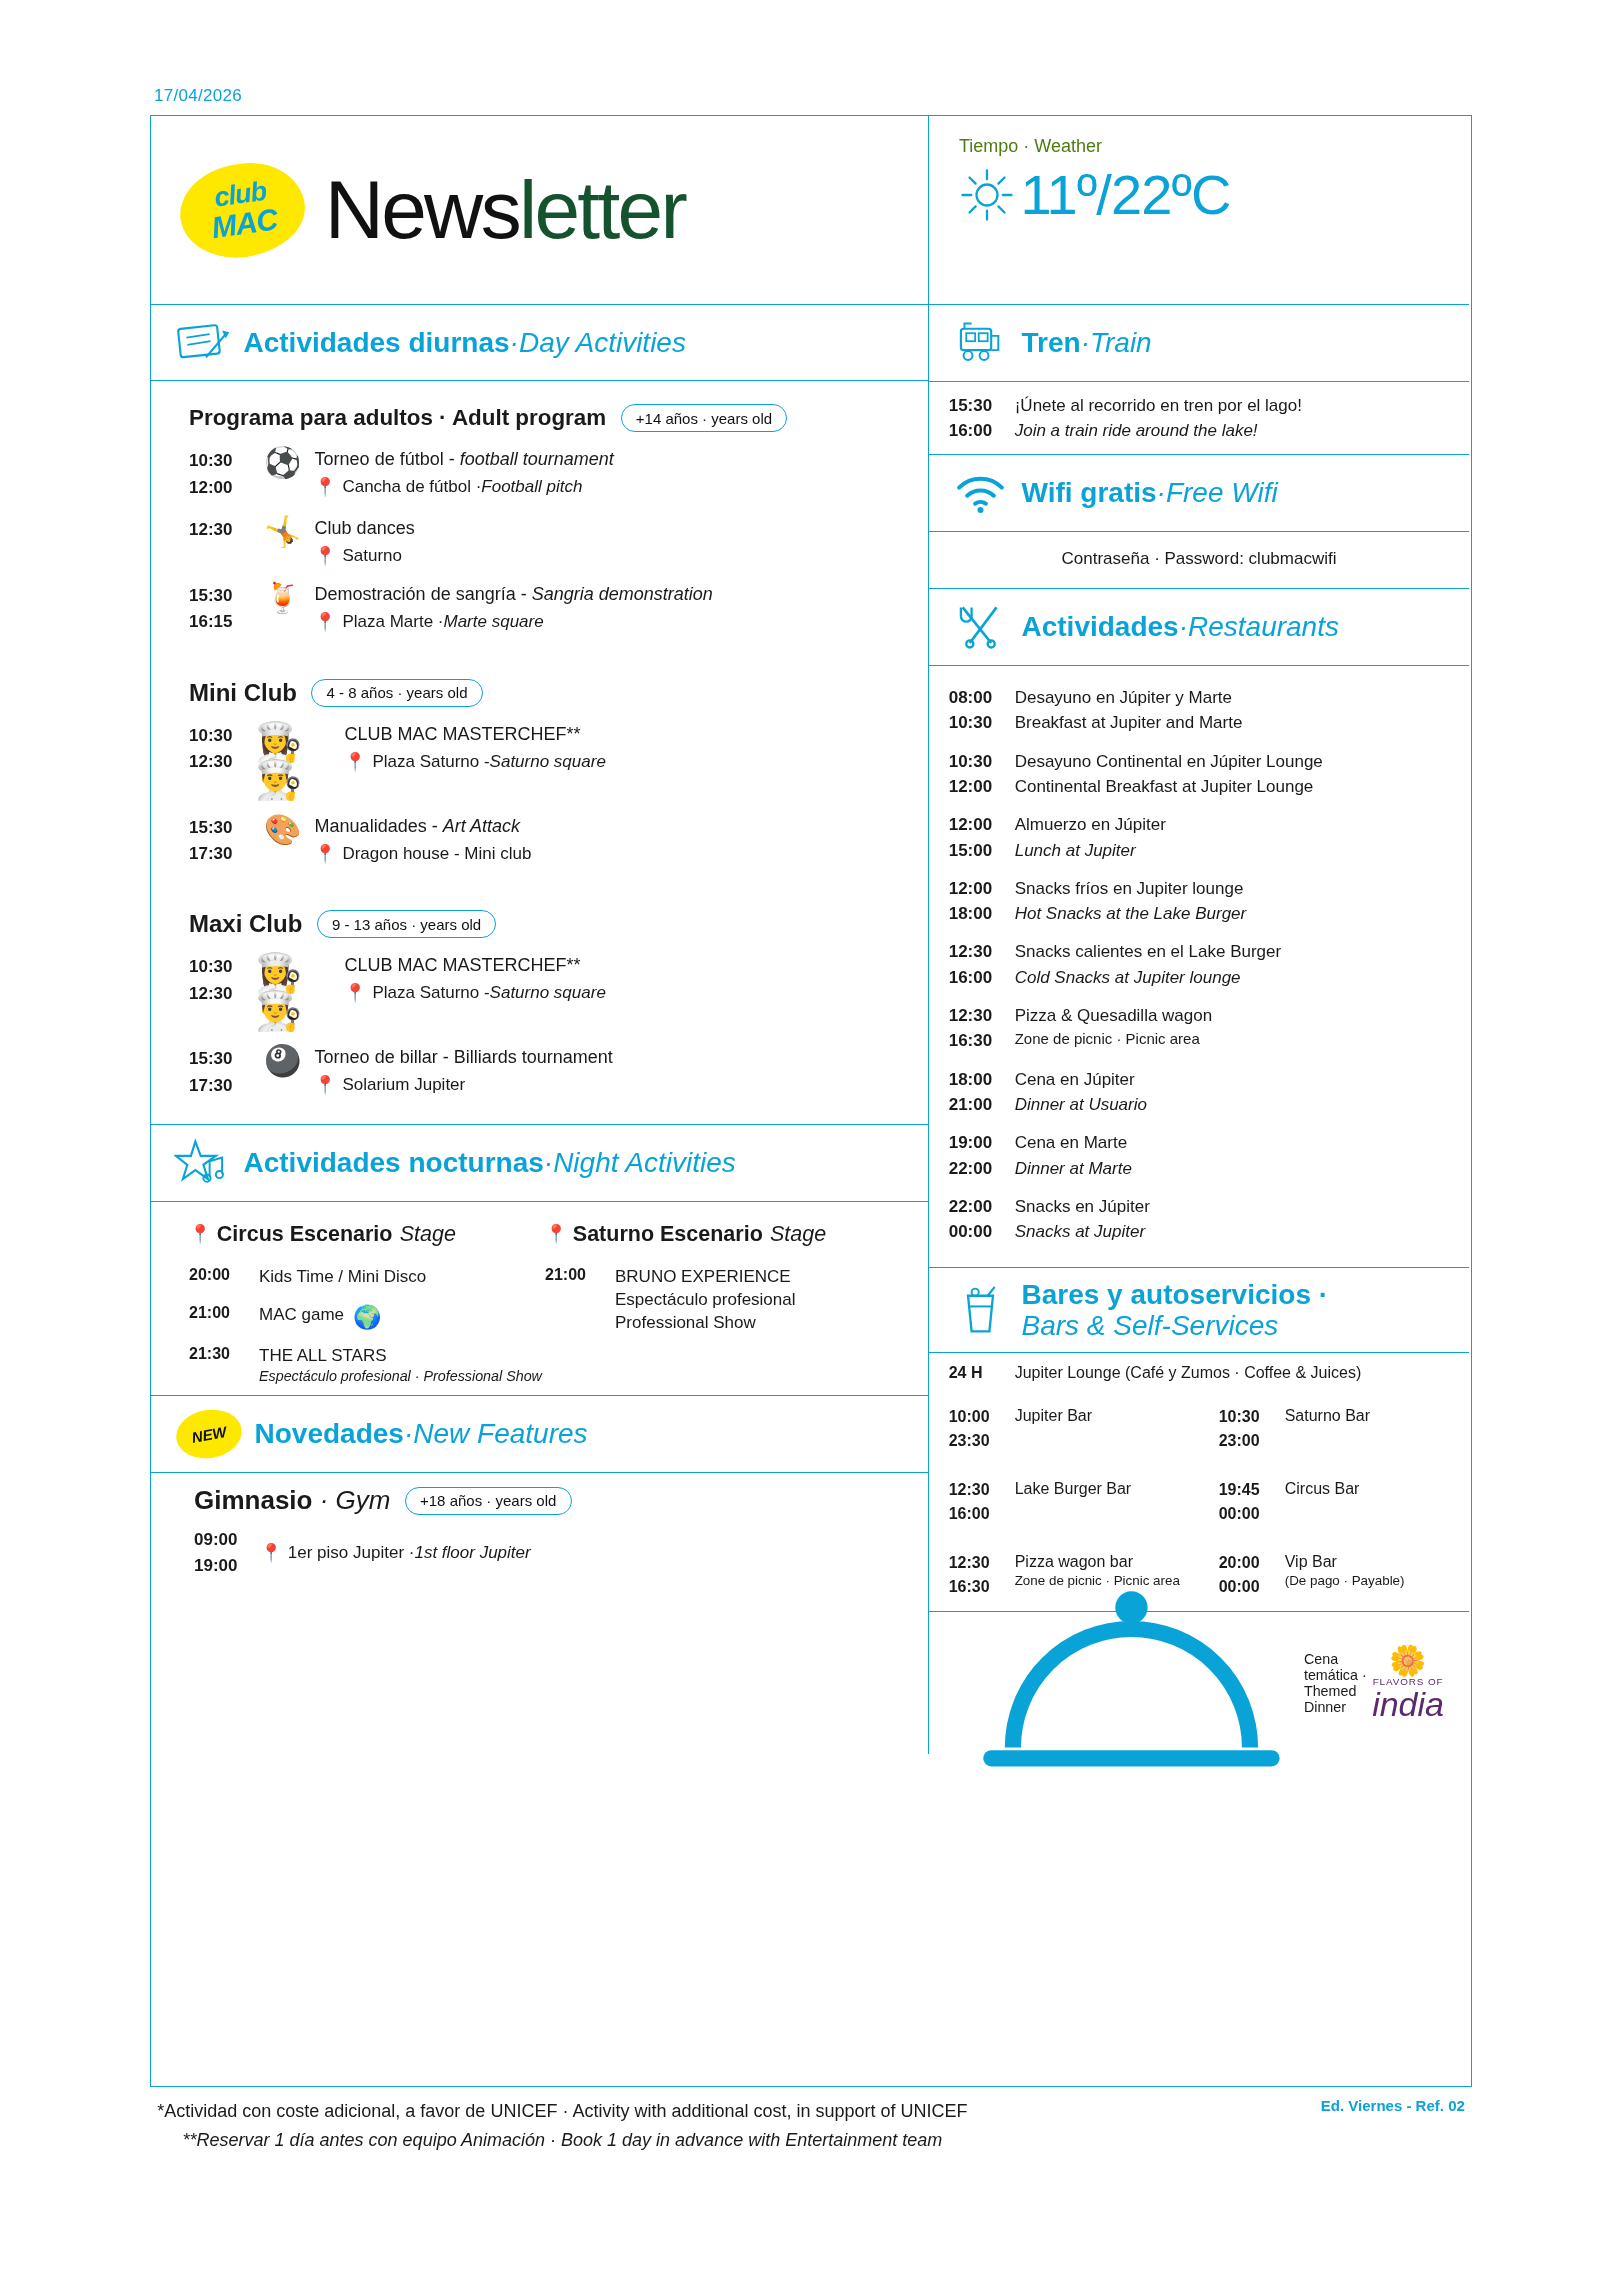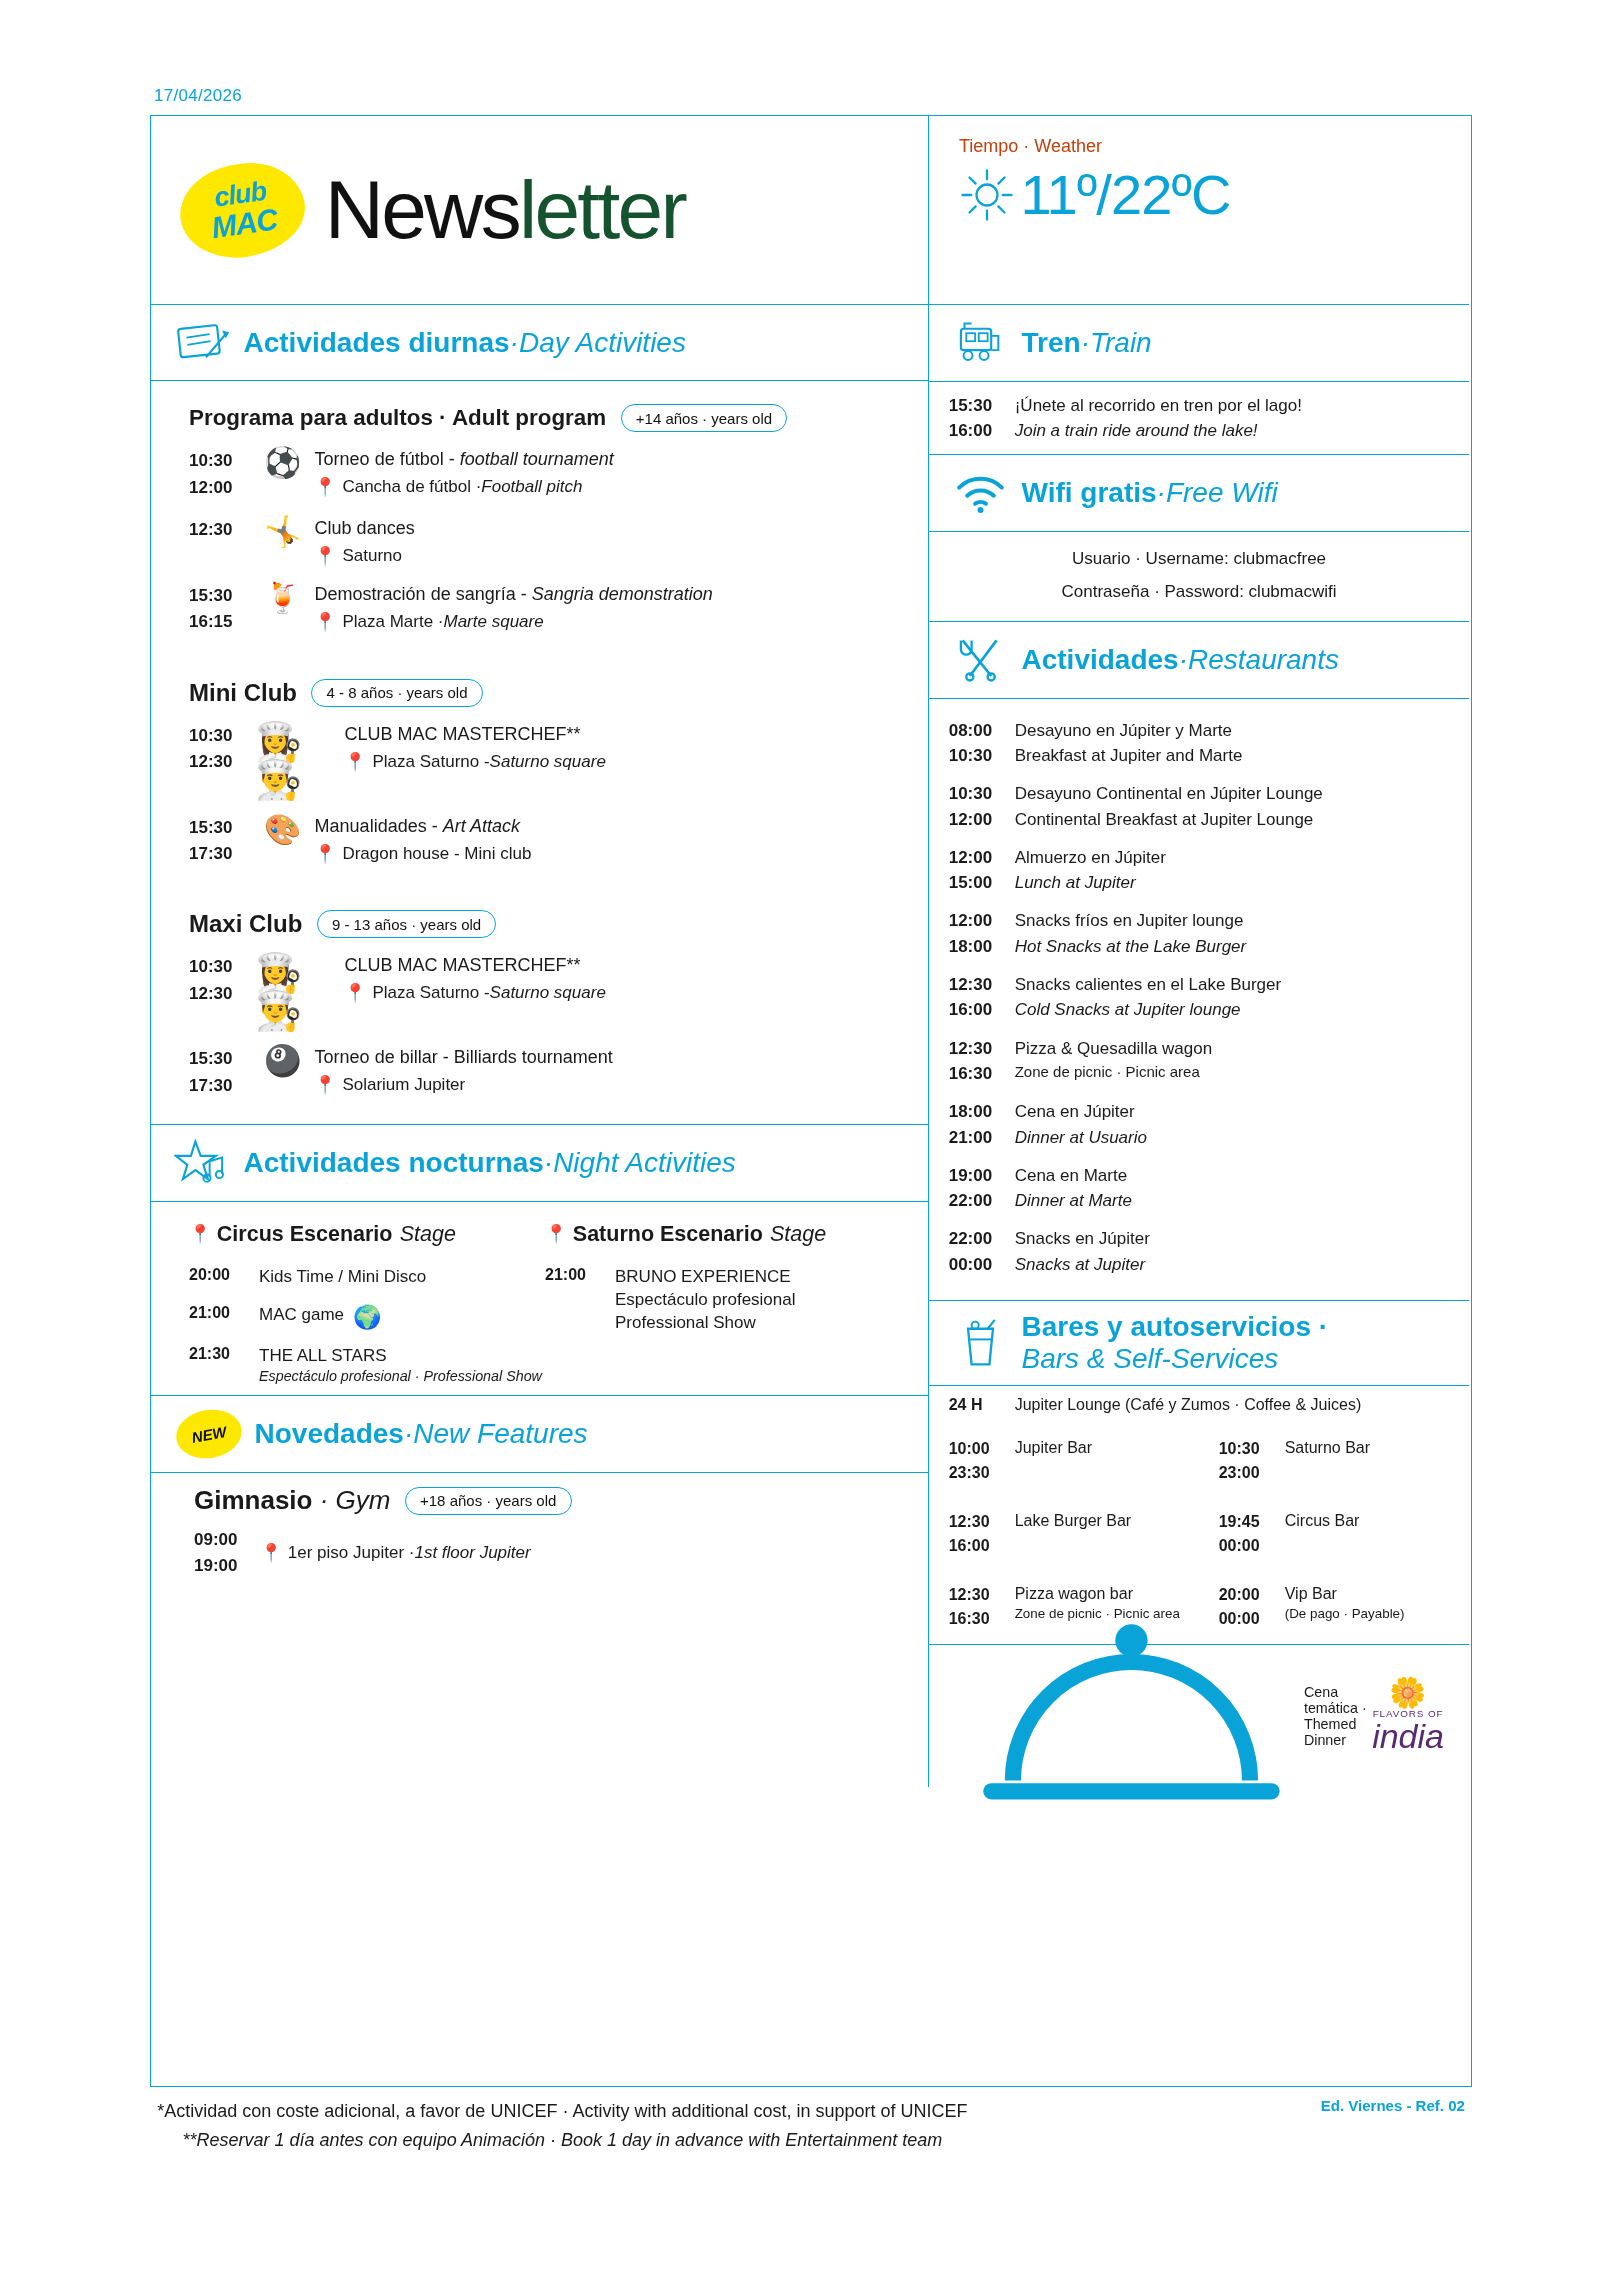--- a/index.html
+++ b/index.html
@@ -54,21 +54,21 @@
   .logo .l1 { font-size: 27px; font-weight: bold; color:#0aa3d8; font-style: italic; line-height: 1; letter-spacing:-0.9px;}
   .logo .l2 { font-size: 30px; font-weight: bold; color:#0aa3d8; font-style: italic; line-height: 1.05; letter-spacing:-0.9px;}
   .news-title { margin-left: 19.7px; font-size: 82px; letter-spacing: -2.7px; line-height: 1; }
   .news-title .a { color:#111; font-weight: 400;}
   .news-title .b { color:#14532d; font-weight: 400;}
   .header-right {
     position: absolute; left: 777px; top: 0; width: 541px; height: 188px;
     border-left: 1.8px solid #0aa3d8;
     padding: 19.7px 0 0 30px;
   }
-  .weather-label { font-size: 18px; color:#c2410c; }
+  .weather-label { font-size: 18px; color:#4d7c0f; }
   .weather-row { display:flex; align-items:center; margin-top: 5.4px;}
   .sun-ic { width:56px; height:56px; flex:none; margin-right: 5.4px;}
   .weather-temp { font-size: 56px; color:#0aa3d8; letter-spacing: -0.9px; }
 
   
   .band {
     display: flex; align-items: center; height: 100%;
   }
   .band .ic { width: 57px; height: 50px; margin: 0 12.5px 0 23px; flex:none;}
   .band .t1 { font-size: 28px; font-weight: bold; color:#0aa3d8; }
@@ -477,21 +477,20 @@
               <path d="M17 31 A22 22 0 0 1 47 31" fill="none" stroke="#0aa3d8" stroke-width="4.5" stroke-linecap="round"></path>
               <path d="M26 40 A10 10 0 0 1 38 40" fill="none" stroke="#0aa3d8" stroke-width="4.5" stroke-linecap="round"></path>
               <circle cx="32" cy="47" r="3.4" fill="#0aa3d8"></circle>
             </svg>
             <span class="t1">Wifi gratis</span>
             <span class="t2"> · </span>
             <span class="t2">Free Wifi</span>
           </div>
         </div>
         <div style="padding: 10.7px 0 12.5px 0; border-bottom:1.8px solid #0aa3d8;">
-          <div class="wifi-line">Usuario · Username: clubmacfree</div>
           <div class="wifi-line">Contraseña · Password: clubmacwifi</div>
         </div>
       </div>
 
       <div>
         <div class="r-title bb">
           <div class="band">
             <svg class="ic" viewBox="0 0 64 56">
               <path d="M12 6 L44 46" stroke="#0aa3d8" stroke-width="3" fill="none"></path>
               <path d="M50 6 L20 46" stroke="#0aa3d8" stroke-width="3" fill="none"></path>

